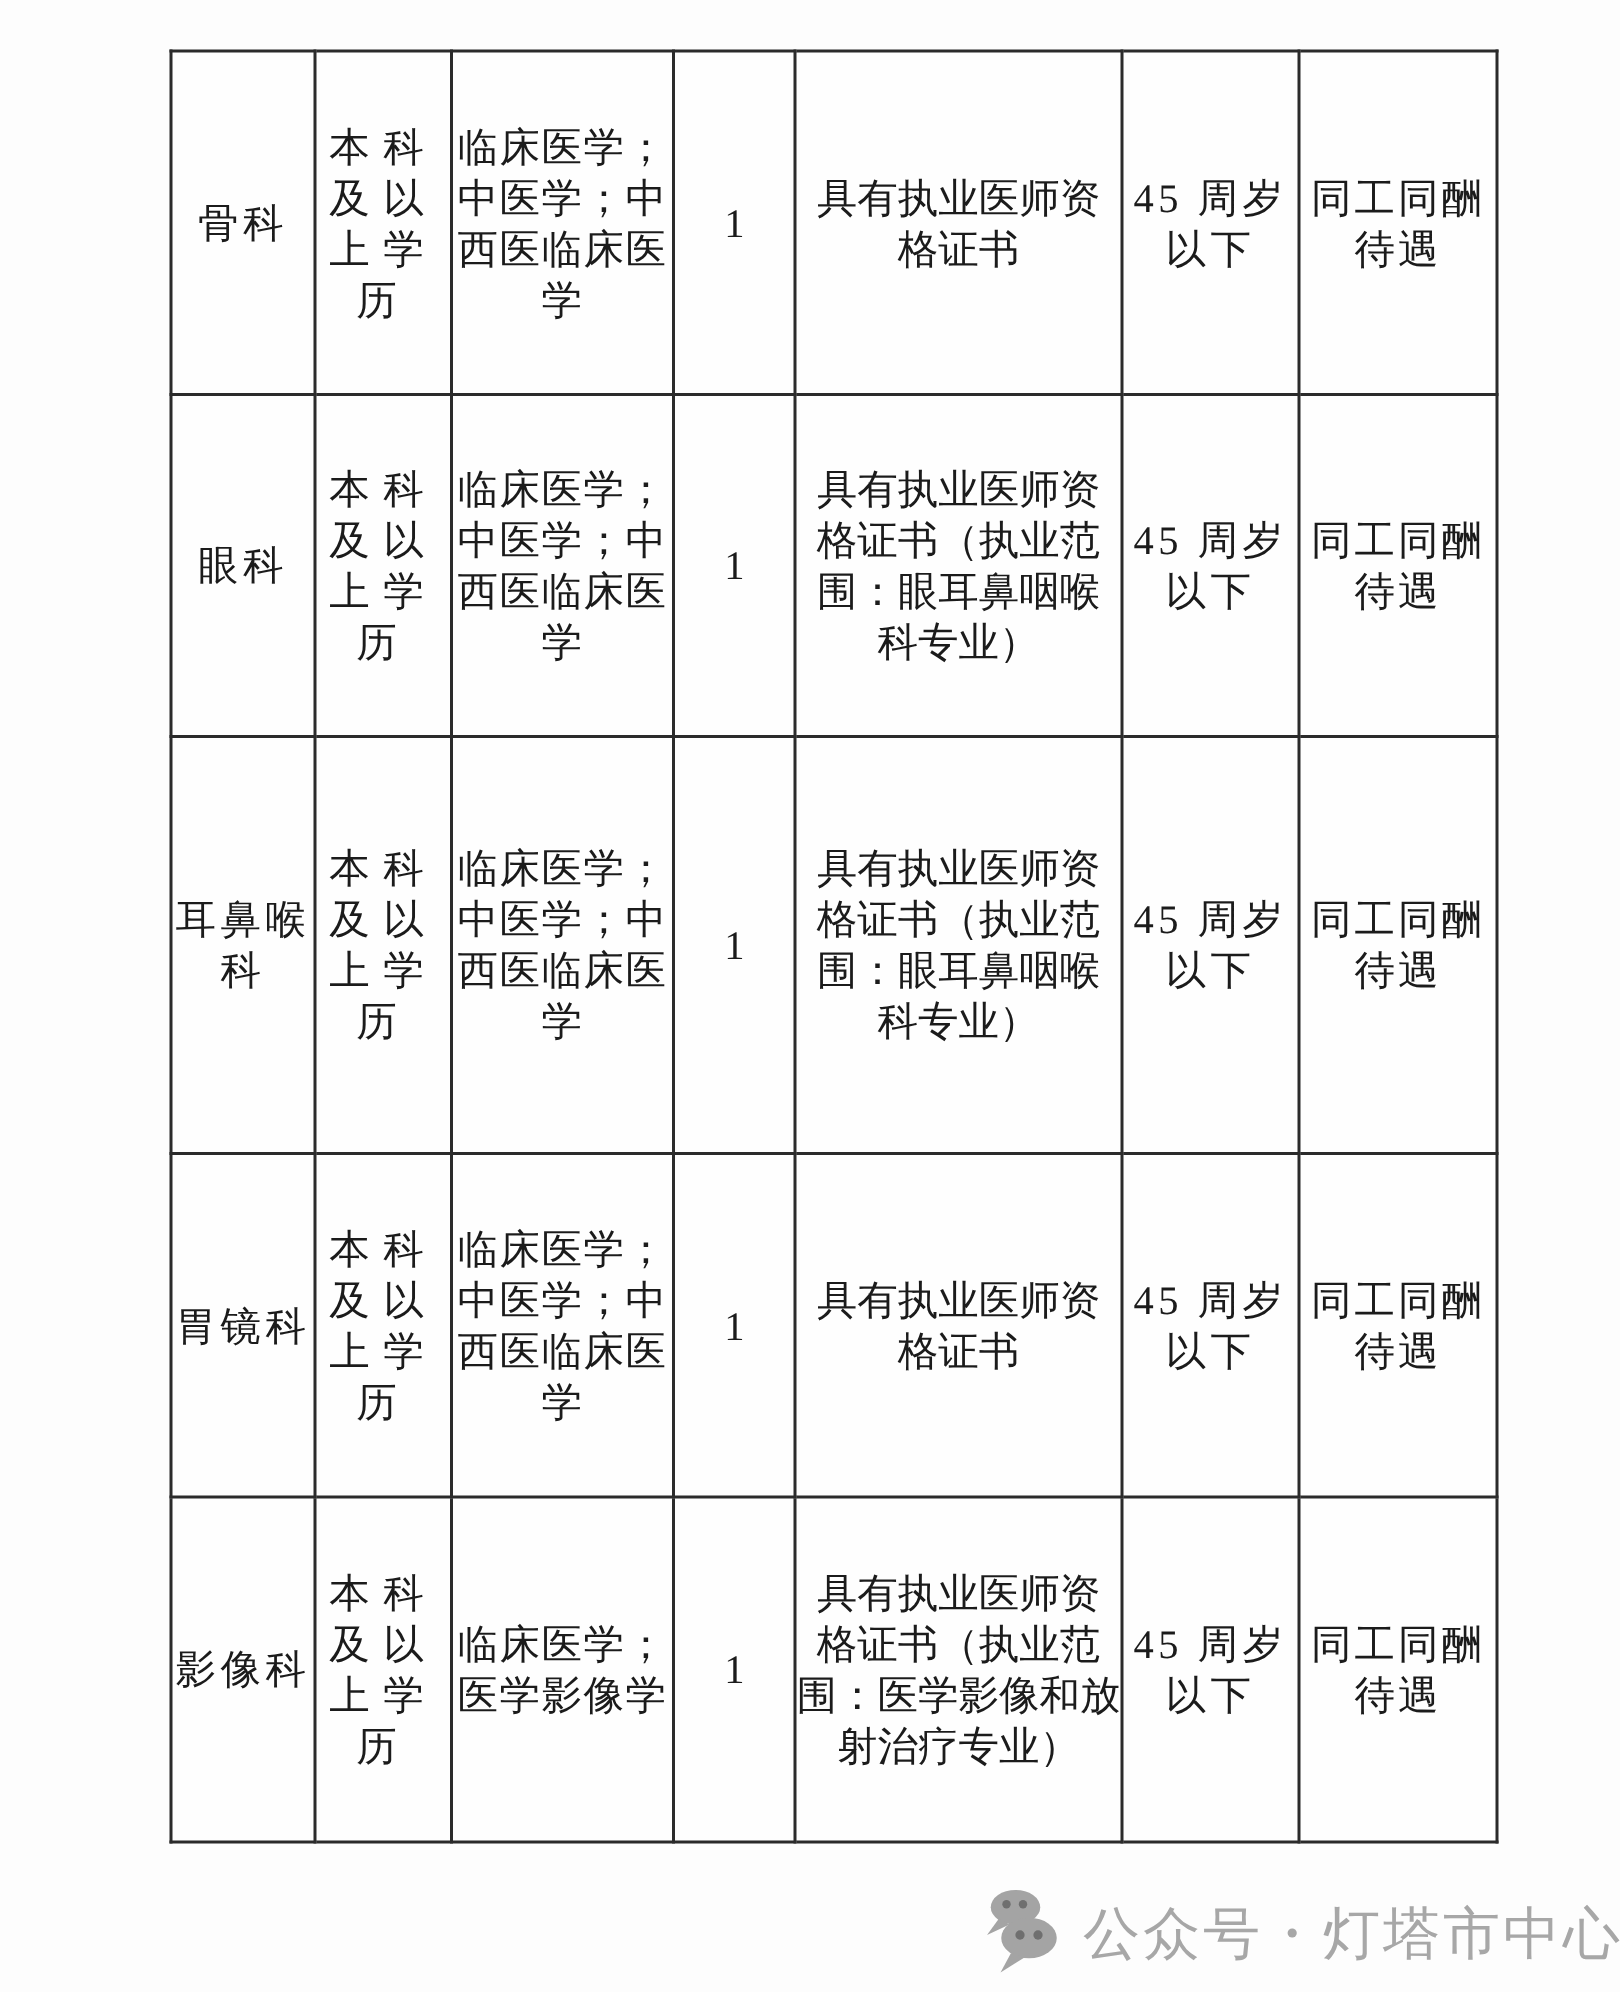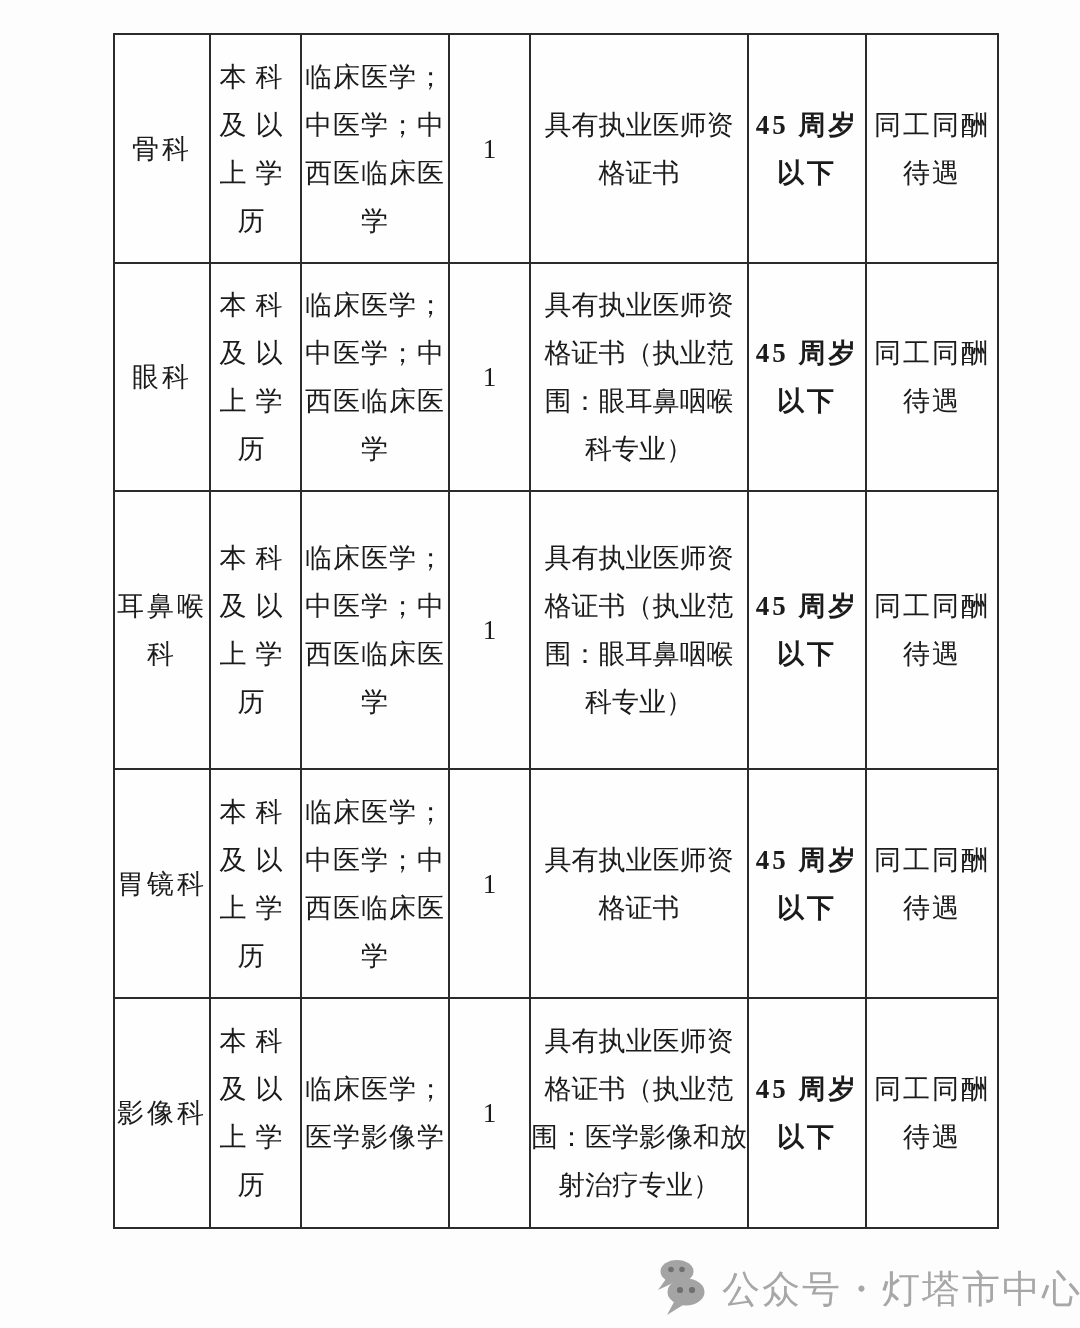--- a/index.html
+++ b/index.html
@@ -27,38 +27,38 @@
     table-layout: fixed;
     width: 884px;
     background: #fefefe;
   }
   table.recruit td {
     border: 2px solid #2b2b2b;
     text-align: center;
     vertical-align: middle;
     padding: 0;
     font-size: 27px;
-    line-height: 48px;
+    line-height: 34px;
     white-space: pre-line;
     color: #1b1b1b;
   }
   
   tbody tr:nth-child(1) { height: 229px; }
   tbody tr:nth-child(2) { height: 228px; }
   tbody tr:nth-child(3) { height: 278px; }
   tbody tr:nth-child(4) { height: 229px; }
   tbody tr:nth-child(5) { height: 230px; }
   tbody tr:nth-child(6) { height: 55px;  }
   
   td.c-dept       { letter-spacing: 3px; }
   td.c-education  { letter-spacing: 9px; }
   td.c-major      { font-size: 26px; letter-spacing: 1px; }
   td.c-count      { font-size: 28px; }
   td.c-req        { font-size: 26px; letter-spacing: 0; margin-top: 28px; }
-  td.c-age        { letter-spacing: 3px; font-weight: bold; }
+  td.c-age        { letter-spacing: 3px; }
   td.c-treat      { letter-spacing: 2px; }
   td.total-label  { text-align: left; padding-left: 10px; letter-spacing: 9px; }
   
   .watermark {
     position: absolute;
     left: 650px;
     top: 1258px;
     display: flex;
     align-items: center;
     color: #a7a7a7;

